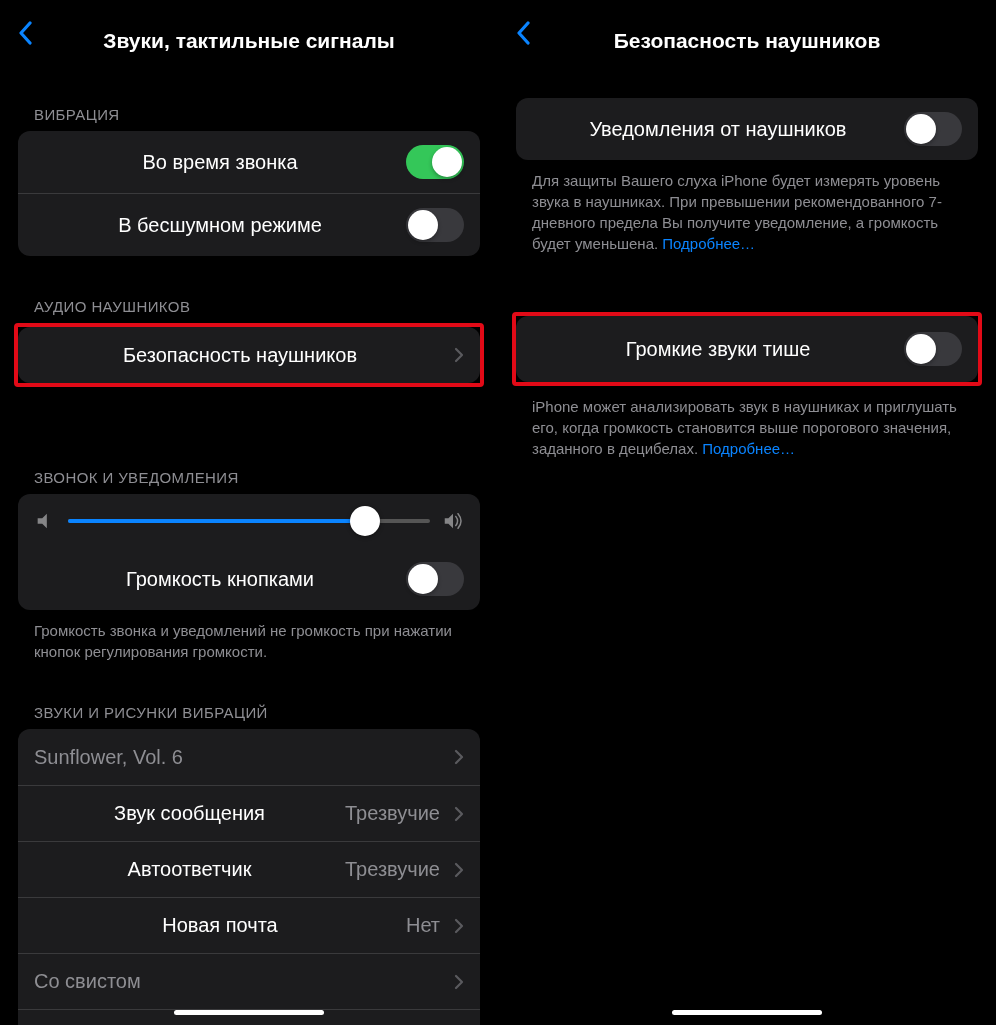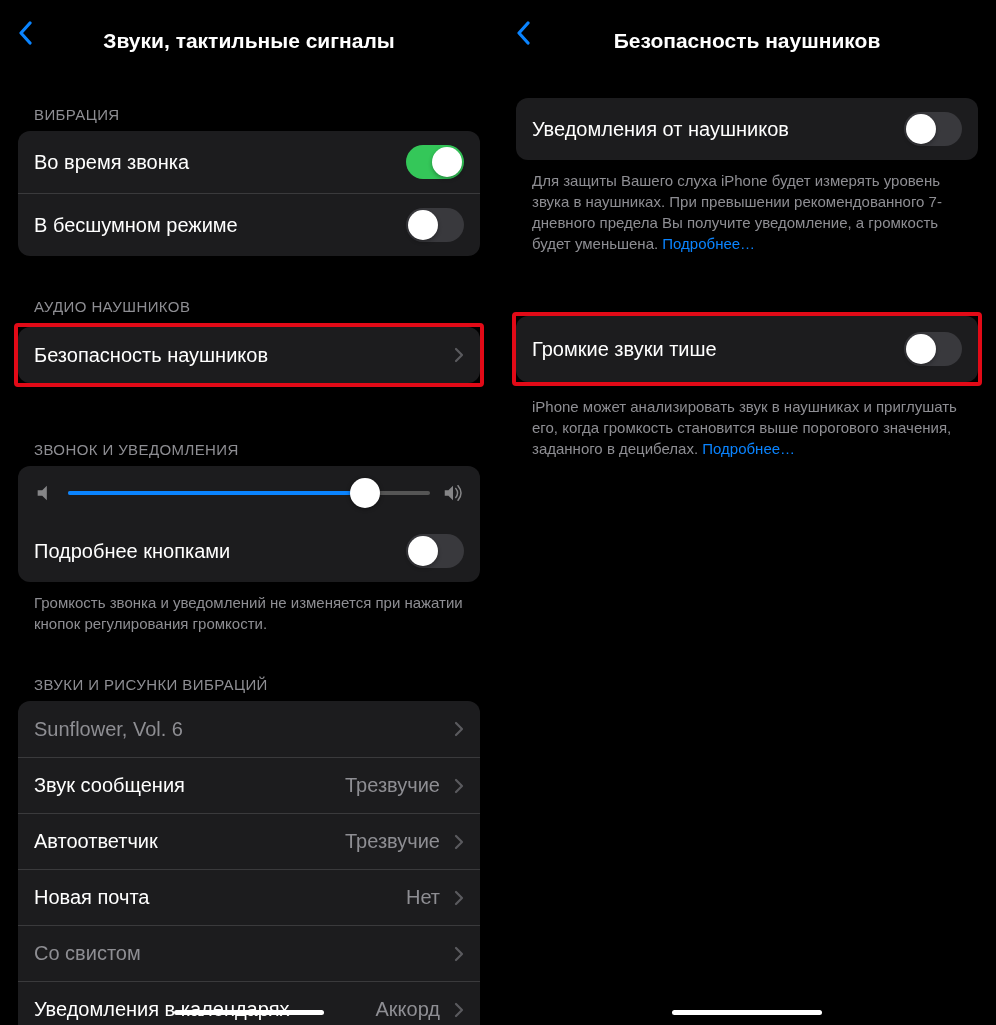--- a/index.html
+++ b/index.html
@@ -64,21 +64,21 @@
   .row {
     display: flex;
     align-items: center;
     justify-content: space-between;
     padding: 14px 16px;
     font-size: 20px;
     color: #fff;
     min-height: 56px;
   }
   .row + .row { border-top: 0.5px solid #3a3a3c; }
-  .row-label { flex: 1; }
+  .row-label { flex: 1; text-align: center; }
   .row-value { color: #8e8e93; font-size: 20px; margin-right: 6px; }
   .chevron {
     width: 10px; height: 16px;
     margin-left: 8px;
     flex: 0 0 auto;
   }
   .toggle {
     width: 58px; height: 34px;
     border-radius: 17px;
     position: relative;
@@ -192,44 +192,44 @@
       <div class="group">
         <div class="row">
           <div class="row-label">Безопасность наушников</div>
           <svg class="chevron" viewBox="0 0 10 16">
             <polyline points="2,2 8,8 2,14" fill="none" stroke="#5a5a5e" stroke-width="2.2" stroke-linecap="round" stroke-linejoin="round"></polyline>
           </svg>
         </div>
       </div>
     </div>
 
-    <div class="section-header" style="margin-top:54px">ЗВОНОК И УВЕДОМЛЕНИЯ</div>
+    <div class="section-header" style="margin-top:82px">ЗВОНОК И УВЕДОМЛЕНИЯ</div>
     <div class="group">
       <div class="slider-row">
         <svg class="speaker-icon" viewBox="0 0 24 24">
           <path d="M4 9 L4 15 L9 15 L14 20 L14 4 L9 9 Z" fill="#bdbdbf"></path>
         </svg>
         <div class="slider-track">
           <div class="slider-fill" style="width:82%"></div>
           <div class="slider-thumb" style="left:82%"></div>
         </div>
         <svg class="speaker-icon" viewBox="0 0 24 24">
           <path d="M3 9 L3 15 L7 15 L12 20 L12 4 L7 9 Z" fill="#bdbdbf"></path>
           <path d="M15 7 Q19 12 15 17" fill="none" stroke="#bdbdbf" stroke-width="1.6" stroke-linecap="round"></path>
           <path d="M17.5 4 Q24 12 17.5 20" fill="none" stroke="#bdbdbf" stroke-width="1.6" stroke-linecap="round"></path>
         </svg>
       </div>
       <div class="row">
-        <div class="row-label">Подробнее кнопками</div>
+        <div class="row-label">Громкость кнопками</div>
         <div class="toggle off">
             <div class="knob"></div>
           </div>
       </div>
     </div>
-    <div class="footer-note">Громкость звонка и уведомлений не изменяется при нажатии кнопок регулирования громкости.</div>
+    <div class="footer-note">Громкость звонка и уведомлений не громкость при нажатии кнопок регулирования громкости.</div>
 
     <div class="section-header">ЗВУКИ И РИСУНКИ ВИБРАЦИЙ</div>
     <div class="group">
       <div class="row">
         <div class="row-value">Sunflower, Vol. 6</div>
         <svg class="chevron" viewBox="0 0 10 16">
             <polyline points="2,2 8,8 2,14" fill="none" stroke="#5a5a5e" stroke-width="2.2" stroke-linecap="round" stroke-linejoin="round"></polyline>
           </svg>
       </div>
       <div class="row">

